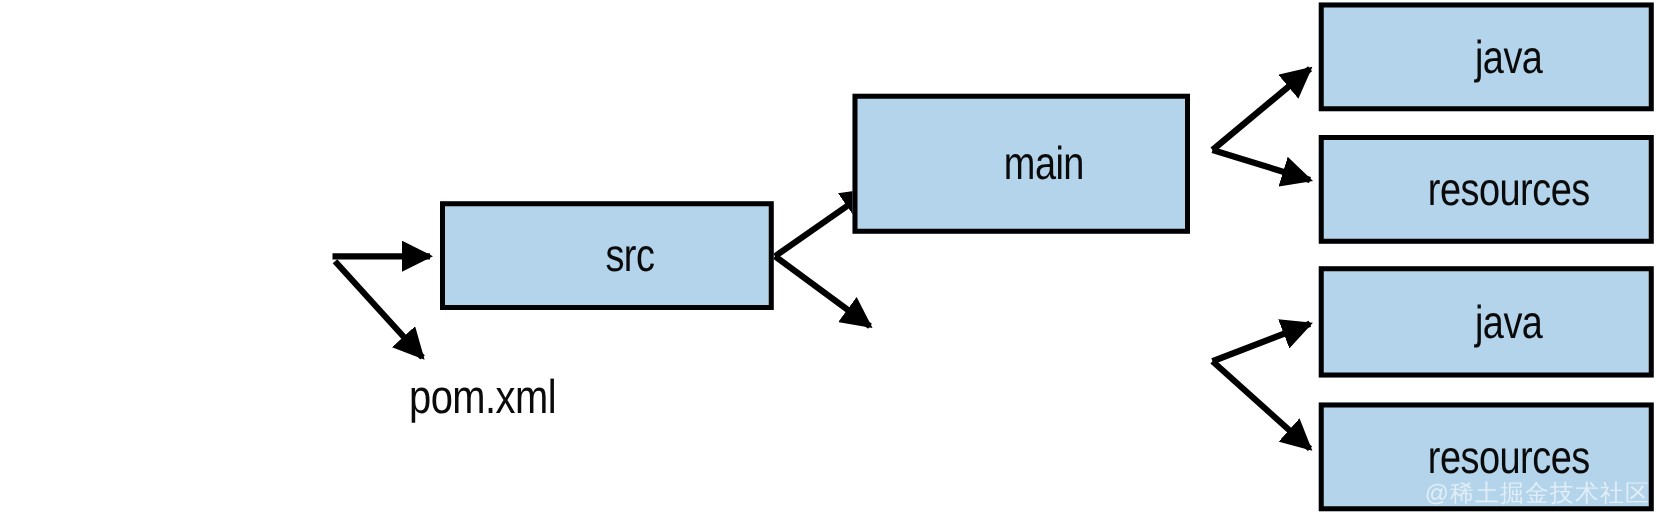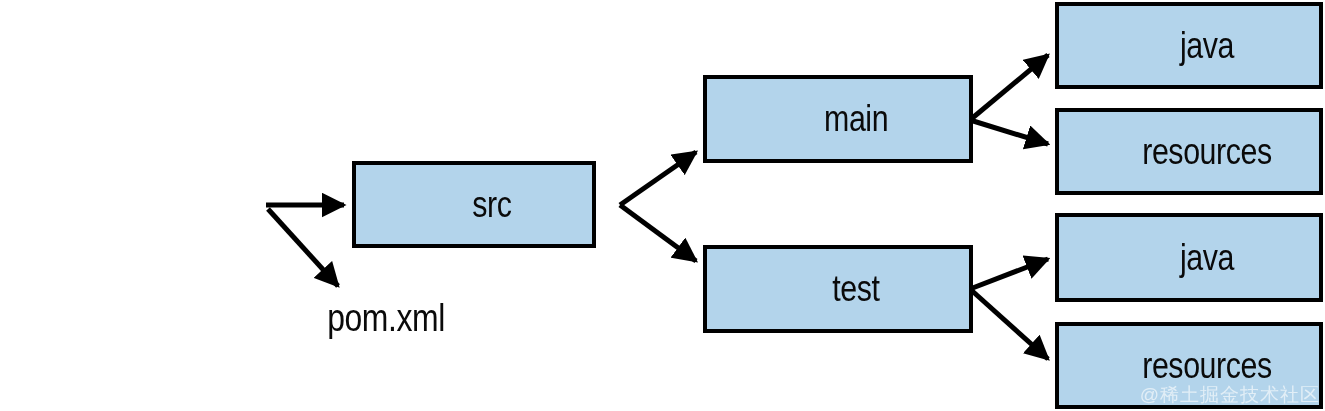--- a/index.html
+++ b/index.html
@@ -77,31 +77,28 @@
     <line x1="268" y1="209" x2="338" y2="286" stroke="#000000" stroke-width="5" marker-end="url(#arrowhead)"></line>
     <line x1="620" y1="205" x2="696" y2="152" stroke="#000000" stroke-width="5" marker-end="url(#arrowhead)"></line>
     <line x1="620" y1="205" x2="696" y2="261" stroke="#000000" stroke-width="5" marker-end="url(#arrowhead)"></line>
     <line x1="970" y1="120" x2="1048" y2="55" stroke="#000000" stroke-width="5" marker-end="url(#arrowhead)"></line>
     <line x1="970" y1="120" x2="1048" y2="144" stroke="#000000" stroke-width="5" marker-end="url(#arrowhead)"></line>
     <line x1="970" y1="289" x2="1048" y2="259" stroke="#000000" stroke-width="5" marker-end="url(#arrowhead)"></line>
     <line x1="970" y1="289" x2="1048" y2="359" stroke="#000000" stroke-width="5" marker-end="url(#arrowhead)"></line>
   </svg>
 
 
-  <div class="node" style="left:352px; top:161px; width:244px; height:87px;">
+  <div class="node" style="left:352px; top:161px; width:267px; height:87px;">
     <span class="node-label">src</span>
   </div>
 
-  <div class="node" style="left:703px; top:75px; width:270px; height:88px;justify-content:center;">
+  <div class="node" style="left:682px; top:75px; width:270px; height:112px;justify-content:center;">
     <span class="node-label">main</span>
   </div>
 
-  <div class="node" style="left:703px; top:245px; width:270px; height:88px;">
-    <span class="node-label">test</span>
-  </div>
 
   <div class="node" style="left:1055px; top:2px; width:268px; height:87px;">
     <span class="node-label">java</span>
   </div>
 
   <div class="node" style="left:1055px; top:108px; width:268px; height:87px;">
     <span class="node-label">resources</span>
   </div>
 
   <div class="node" style="left:1055px; top:213px; width:268px; height:89px;">

